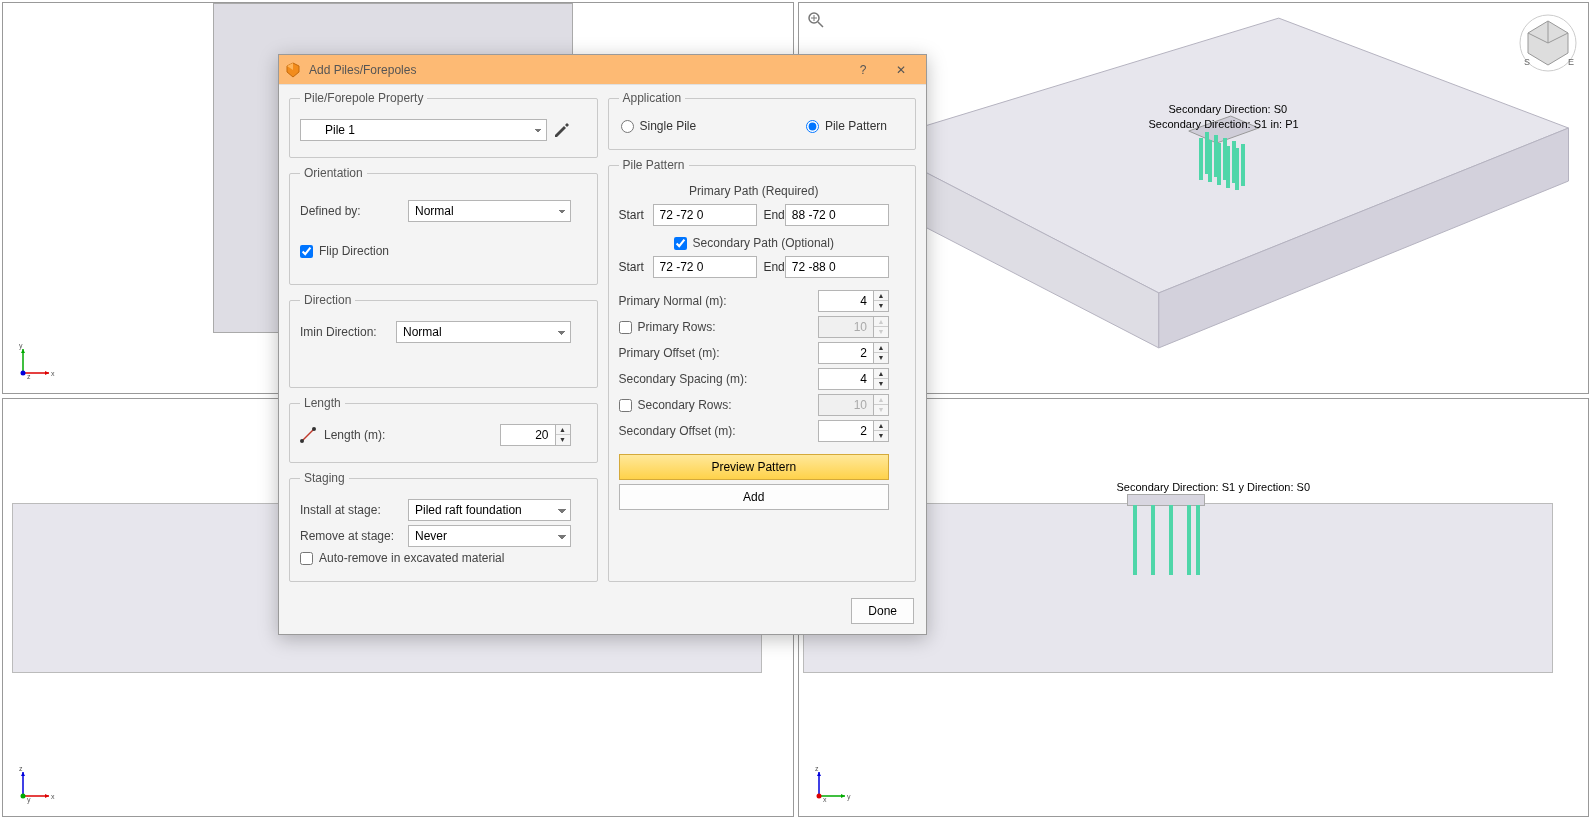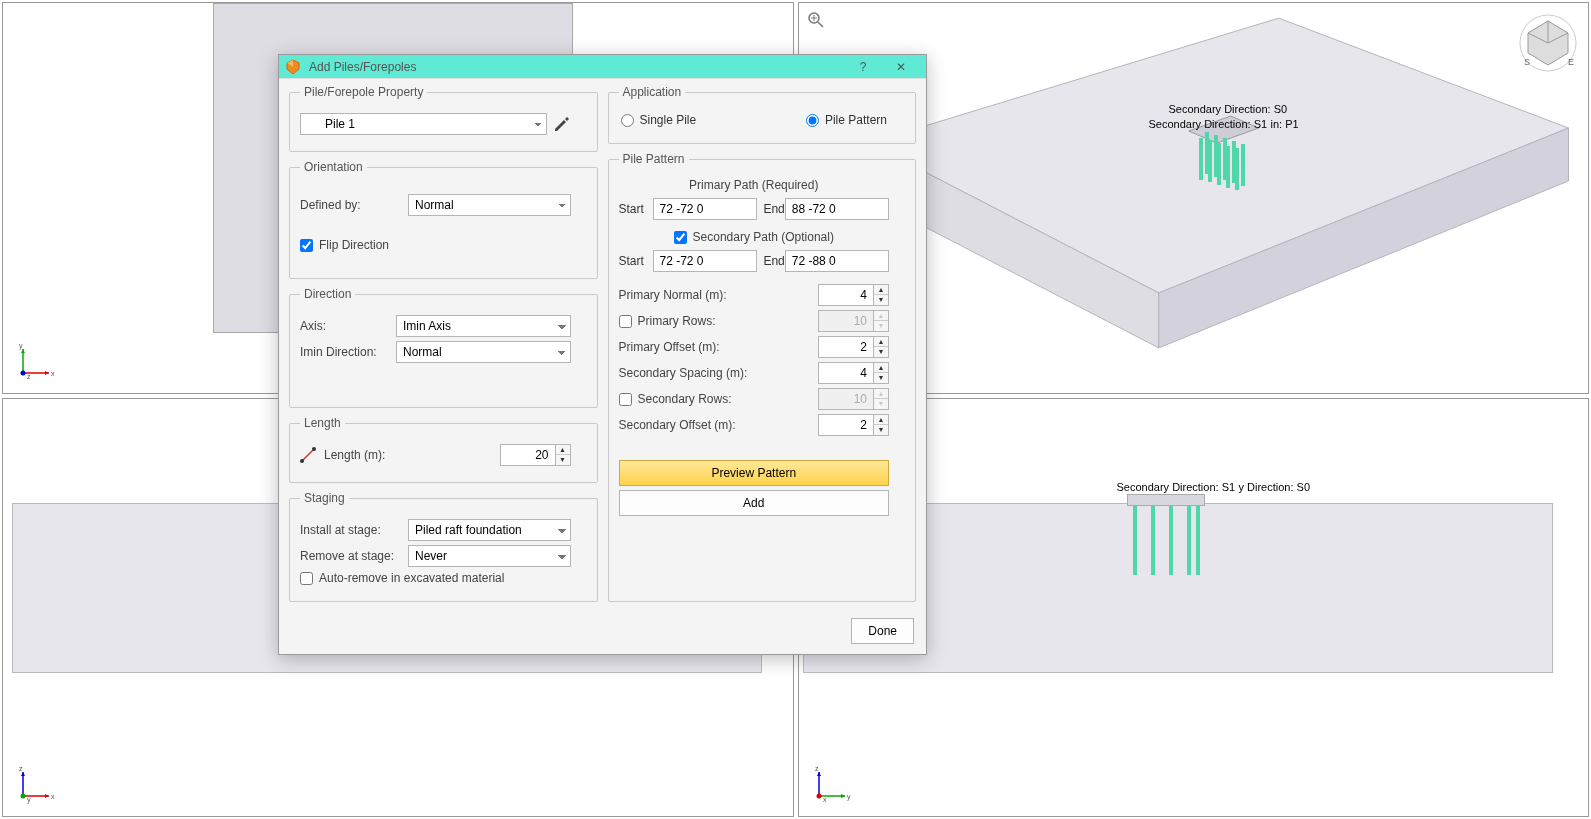--- a/index.html
+++ b/index.html
@@ -76,23 +76,23 @@
     width: 649px;
     background: #f4f4f4;
     border: 1px solid #9a9a9a;
     box-shadow: 0 4px 18px rgba(0,0,0,0.25);
     display: flex;
     flex-direction: column;
   }
   .titlebar {
     display: flex;
     align-items: center;
-    height: 24px;
+    height: 30px;
     padding: 0 6px;
-    background: #5eead4;
+    background: #fdba74;
     border-bottom: 1px solid #e0e0e0;
   }
   .titlebar .app-icon {
     width: 16px; height: 16px;
     margin-right: 8px;
   }
   .titlebar .title { flex: 1; color: #555; font-size: 12px; }
   .titlebar .win-btn {
     width: 38px; height: 28px;
     display: flex; align-items:center; justify-content:center;
@@ -328,26 +328,20 @@
         </div>
         <div class="row chk" style="margin-top:22px; margin-bottom:14px;">
           <input type="checkbox" checked="" style="">
           <label>Flip Direction</label>
         </div>
       </fieldset>
 
       <fieldset>
         <legend>Direction</legend>
         <div class="row">
-          <label class="field-label" style="width:88px;">Axis:</label>
-          <select style="flex:1;">
-            <option selected="">Imin Axis</option>
-          </select>
-        </div>
-        <div class="row">
           <label class="field-label" style="width:88px;">Imin Direction:</label>
           <select style="flex:1;">
             <option selected="">Normal</option>
           </select>
         </div>
         <div style="height:28px;"></div>
       </fieldset>
 
       <fieldset>
         <legend>Length</legend>
@@ -498,21 +492,21 @@
           <div style="flex:1;"></div>
           <div class="spin-wrap">
             <input type="text" value="2" style="">
             <div class="spinbtns">
                 <div>▲</div>
                 <div>▼</div>
               </div>
           </div>
         </div>
 
-        <div class="row" style="margin-top:24px;">
+        <div class="row" style="margin-top:12px;">
           <button class="btn preview">Preview Pattern</button>
         </div>
         <div class="row">
           <button class="btn add">Add</button>
         </div>
       </fieldset>
     </div>
   </div>
 
   <div class="footer">

